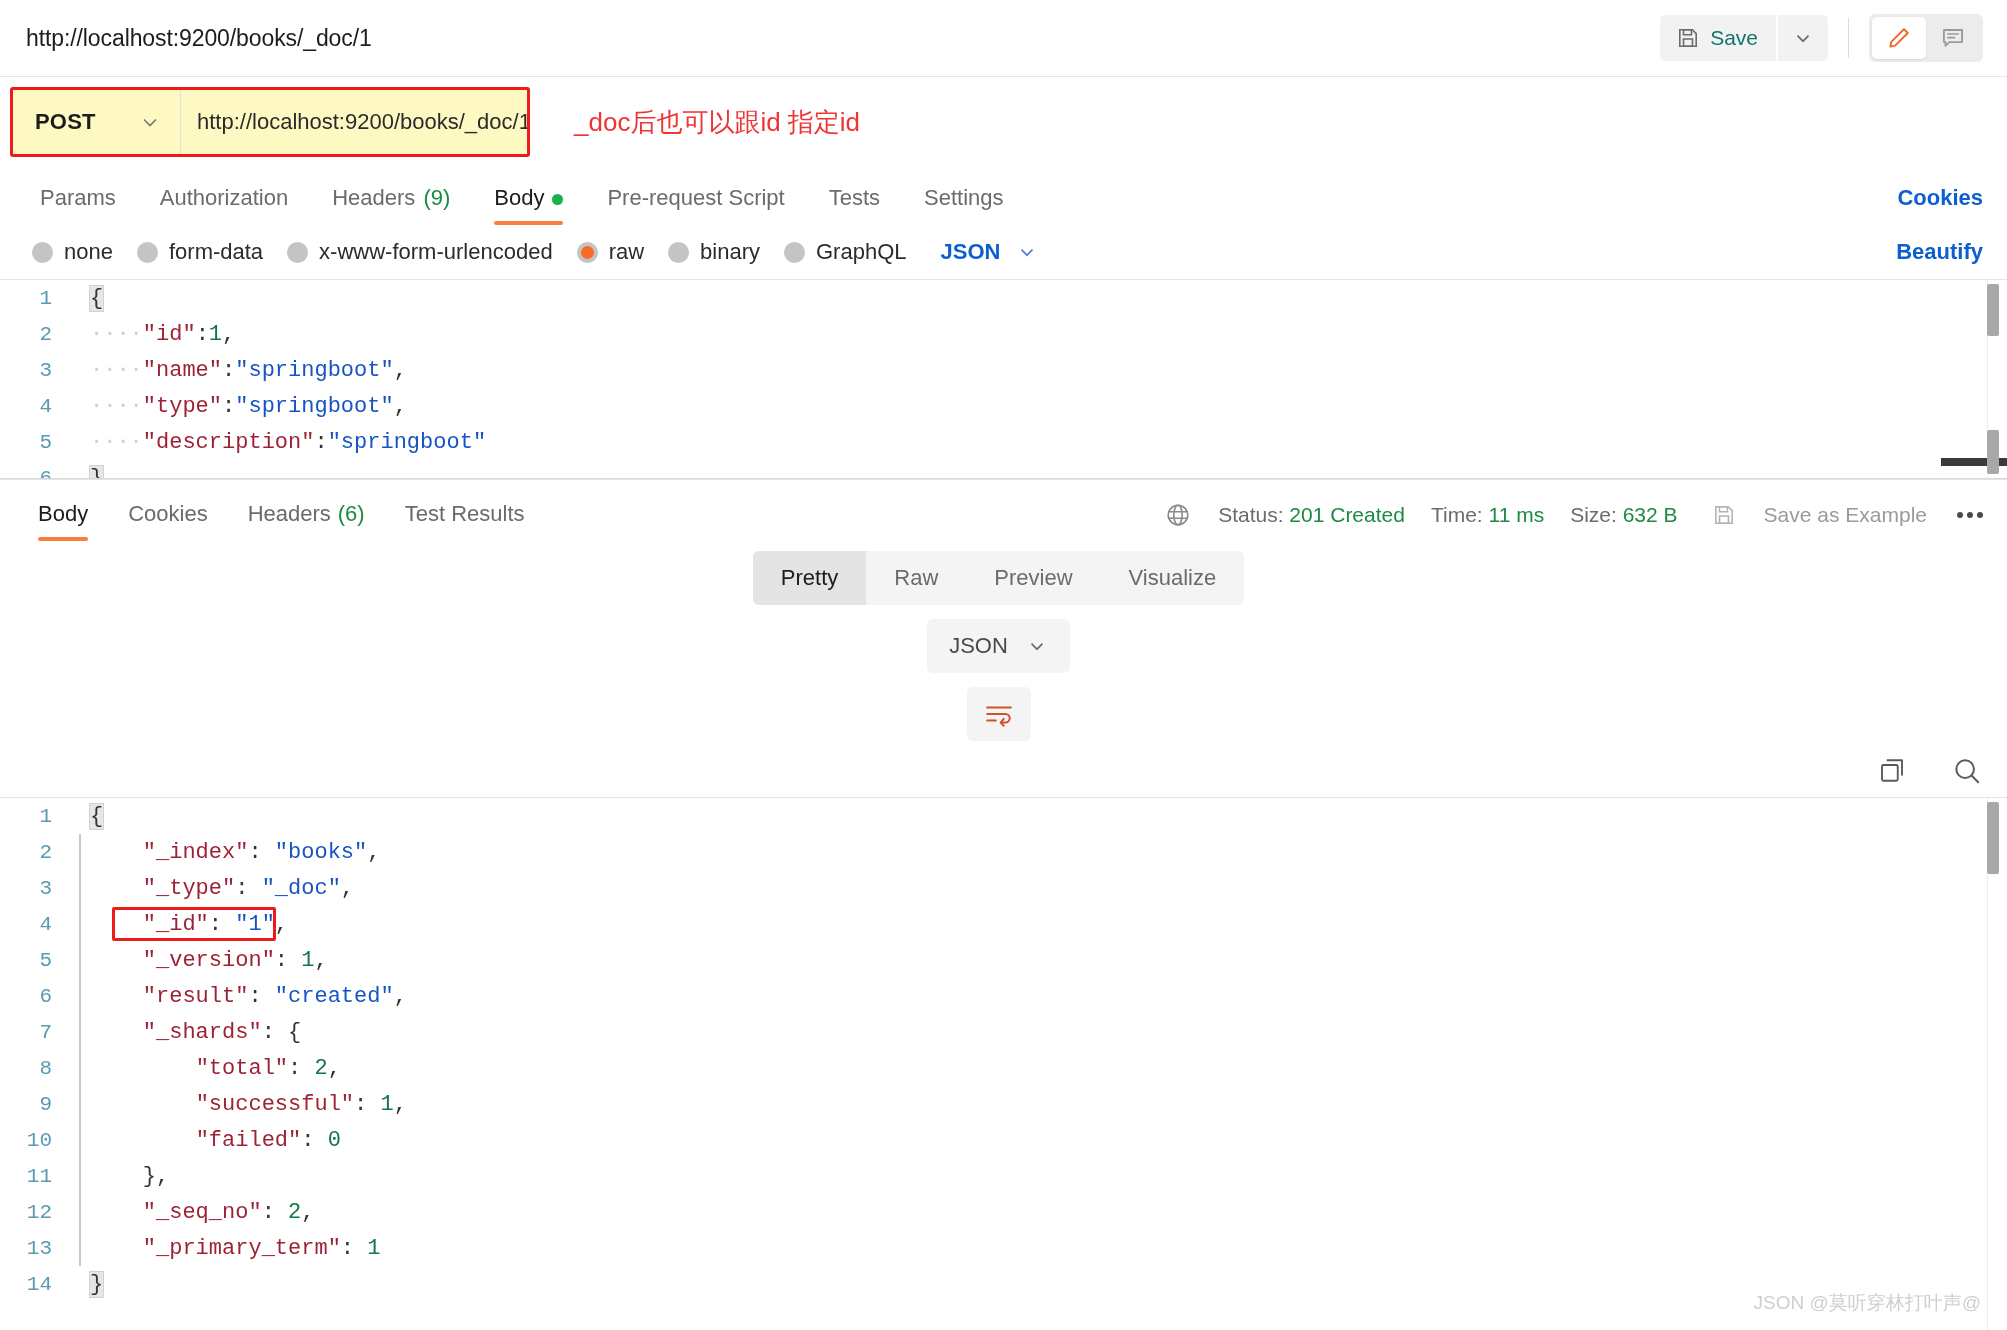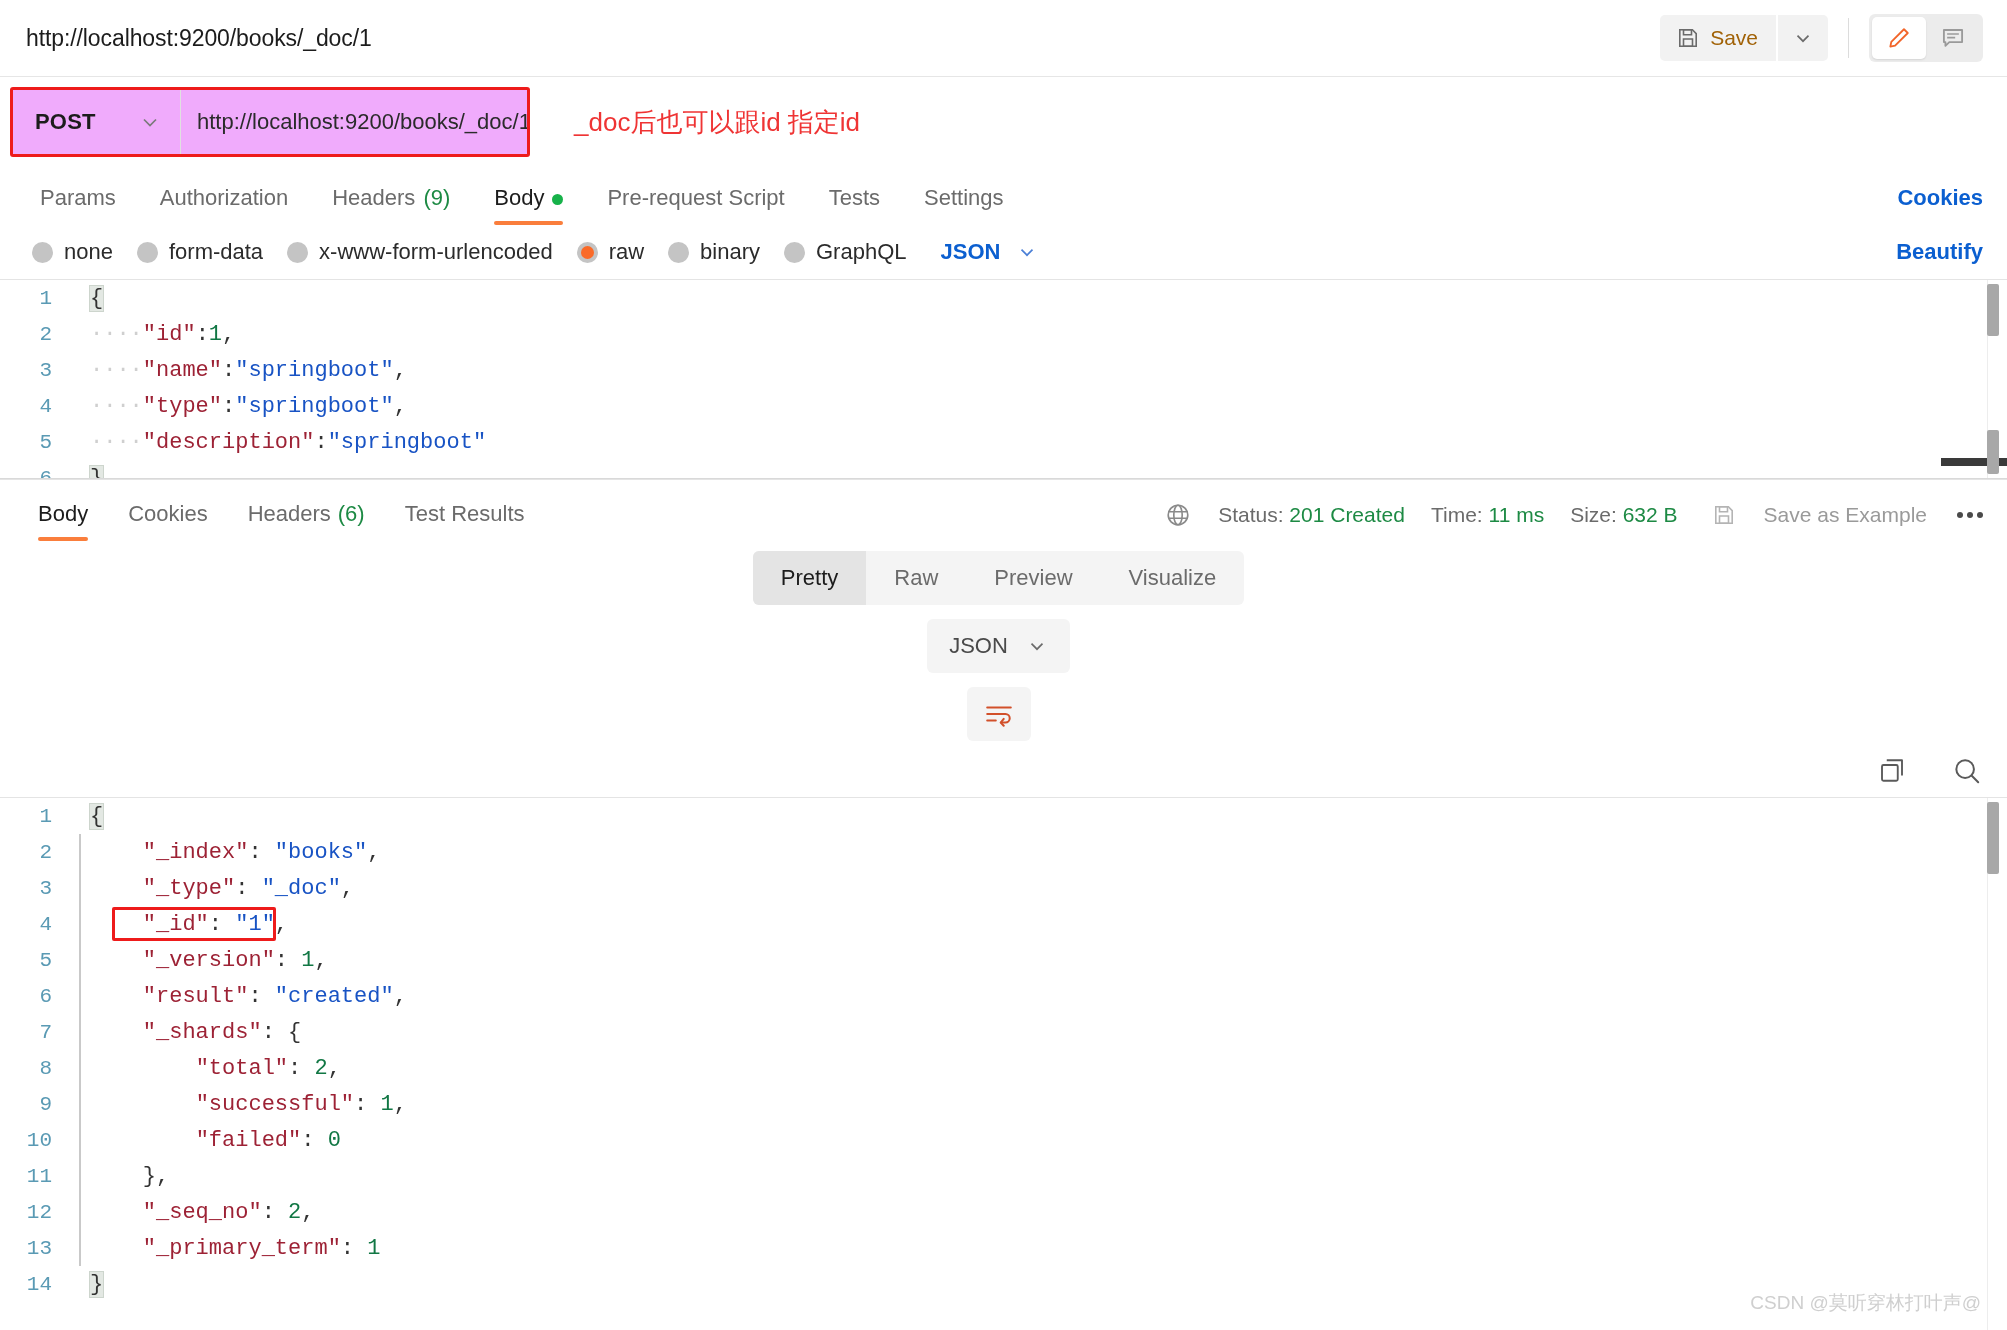--- a/index.html
+++ b/index.html
@@ -36,21 +36,21 @@
   .save-btn {
     background: #f2f2f2;
     border: none;
     border-radius: 5px 0 0 5px;
     height: 46px;
     padding: 0 18px 0 16px;
     display: flex;
     align-items: center;
     gap: 10px;
     font-size: 21px;
-    color: #a16207;
+    color: #0f766e;
     font-family: "Liberation Sans", sans-serif;
     cursor: pointer;
   }
   .save-caret {
     background: #f2f2f2;
     border: none;
     border-radius: 0 5px 5px 0;
     width: 50px; height: 46px;
     display: flex; align-items: center; justify-content: center;
     cursor: pointer;
@@ -78,21 +78,21 @@
   }
   .method-url-wrap {
     position: relative;
     margin: 0 0 0 10px;
     display: flex;
     align-items: stretch;
     border: 3px solid #ee1b1b;
     border-radius: 3px;
     height: 70px;
     width: 520px;
-    background: #f0abfc;
+    background: #fef9c3;
     flex: none;
   }
   .method-box {
     width: 168px;
     display: flex; align-items: center; justify-content: space-between;
     padding: 0 18px 0 22px;
     border-right: 1px solid #e0e0e0;
     cursor: pointer;
   }
   .method-label { font-size: 22px; color: #1c1c1c; font-weight: 700; letter-spacing: .2px;}
@@ -655,13 +655,13 @@
         <span class="ln">14</span>
         <span class="gutter-mark"></span>
         <span class="codetext"><span class="p brace-hl">}</span></span>
       </div>
     </div>
   <div class="redbox-id" id="res-redbox" style="top: 109px; left: 112px; width: 164px; height: 34px; border-color: rgb(238, 27, 27);"></div>
   <div class="scroll-track"></div>
   <div class="scroll-v" style="top:4px;height:72px;"></div>
 </div>
 
-<div class="watermark">CSDN @莫听穿林打叶声@</div>
+<div class="watermark">JSON @莫听穿林打叶声@</div>
 
 </body></html>

